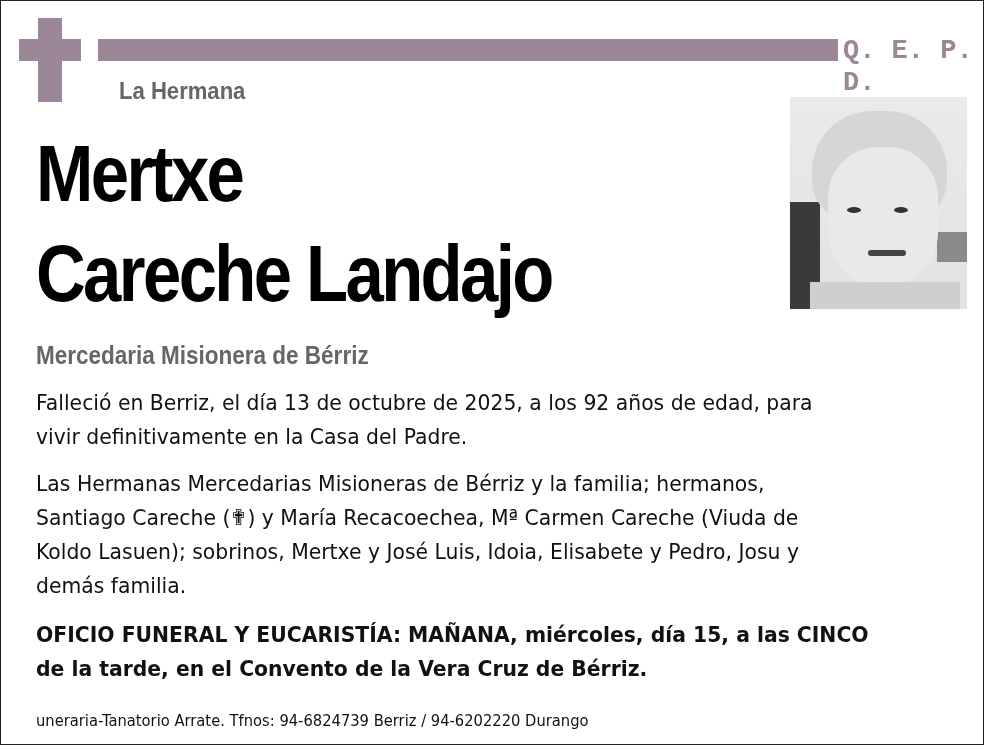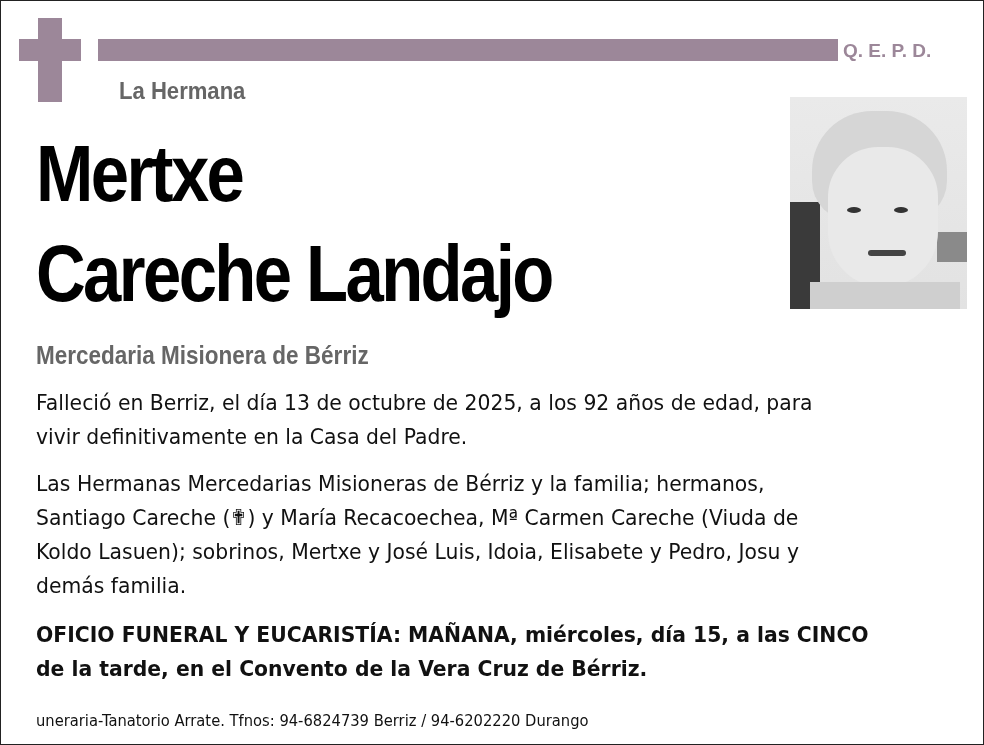--- a/index.html
+++ b/index.html
@@ -6,22 +6,22 @@
     body { width: 984px; height: 745px; position: relative; overflow: hidden; }
     .frame {
       position: absolute; left: 0; top: 0; width: 982px; height: 743px;
       border: 1px solid #222; background: #fff; box-sizing: content-box;
     }
     .cross-v { position: absolute; left: 37px; top: 17px; width: 24px; height: 84px; background: #9c8799; }
     .cross-h { position: absolute; left: 18px; top: 38px; width: 62px; height: 22px; background: #9c8799; }
     .top-bar { position: absolute; left: 97px; top: 38px; width: 740px; height: 22px; background: #9c8799; }
     .qepd {
       position: absolute; left: 842px; top: 34px;
-      font-family: Liberation Sans, sans-serif; font-weight: bold;
-      font-size: 19px; color: #9c8799; letter-spacing: 0px; line-height: 32px;
+      font-family: Liberation Mono, monospace; font-weight: bold;
+      font-size: 27px; color: #9c8799; letter-spacing: 0px; line-height: 32px;
     }
     .relation {
       position: absolute; left: 118px; top: 74px;
       font-family: "Liberation Sans", sans-serif; font-weight: bold;
       font-size: 24px; color: #666; line-height: 32px;
       transform: scaleX(0.92); transform-origin: left;
     }
     .name {
       position: absolute; left: 35px;
       font-family: "Liberation Sans", sans-serif; font-weight: bold;

